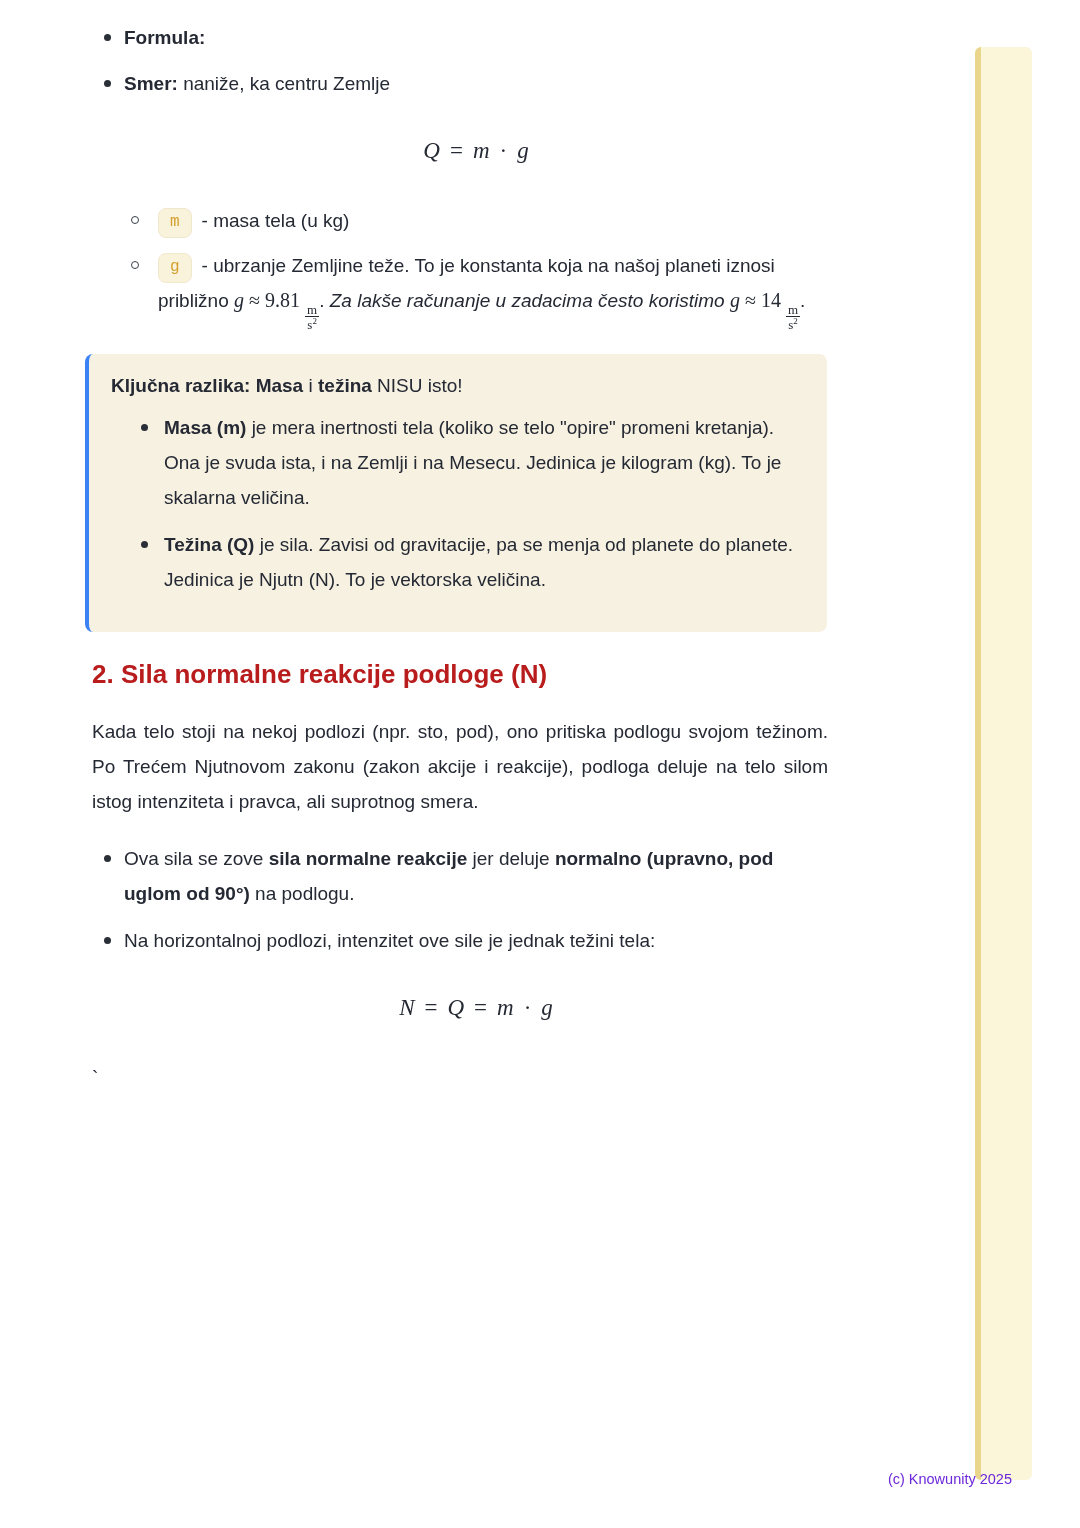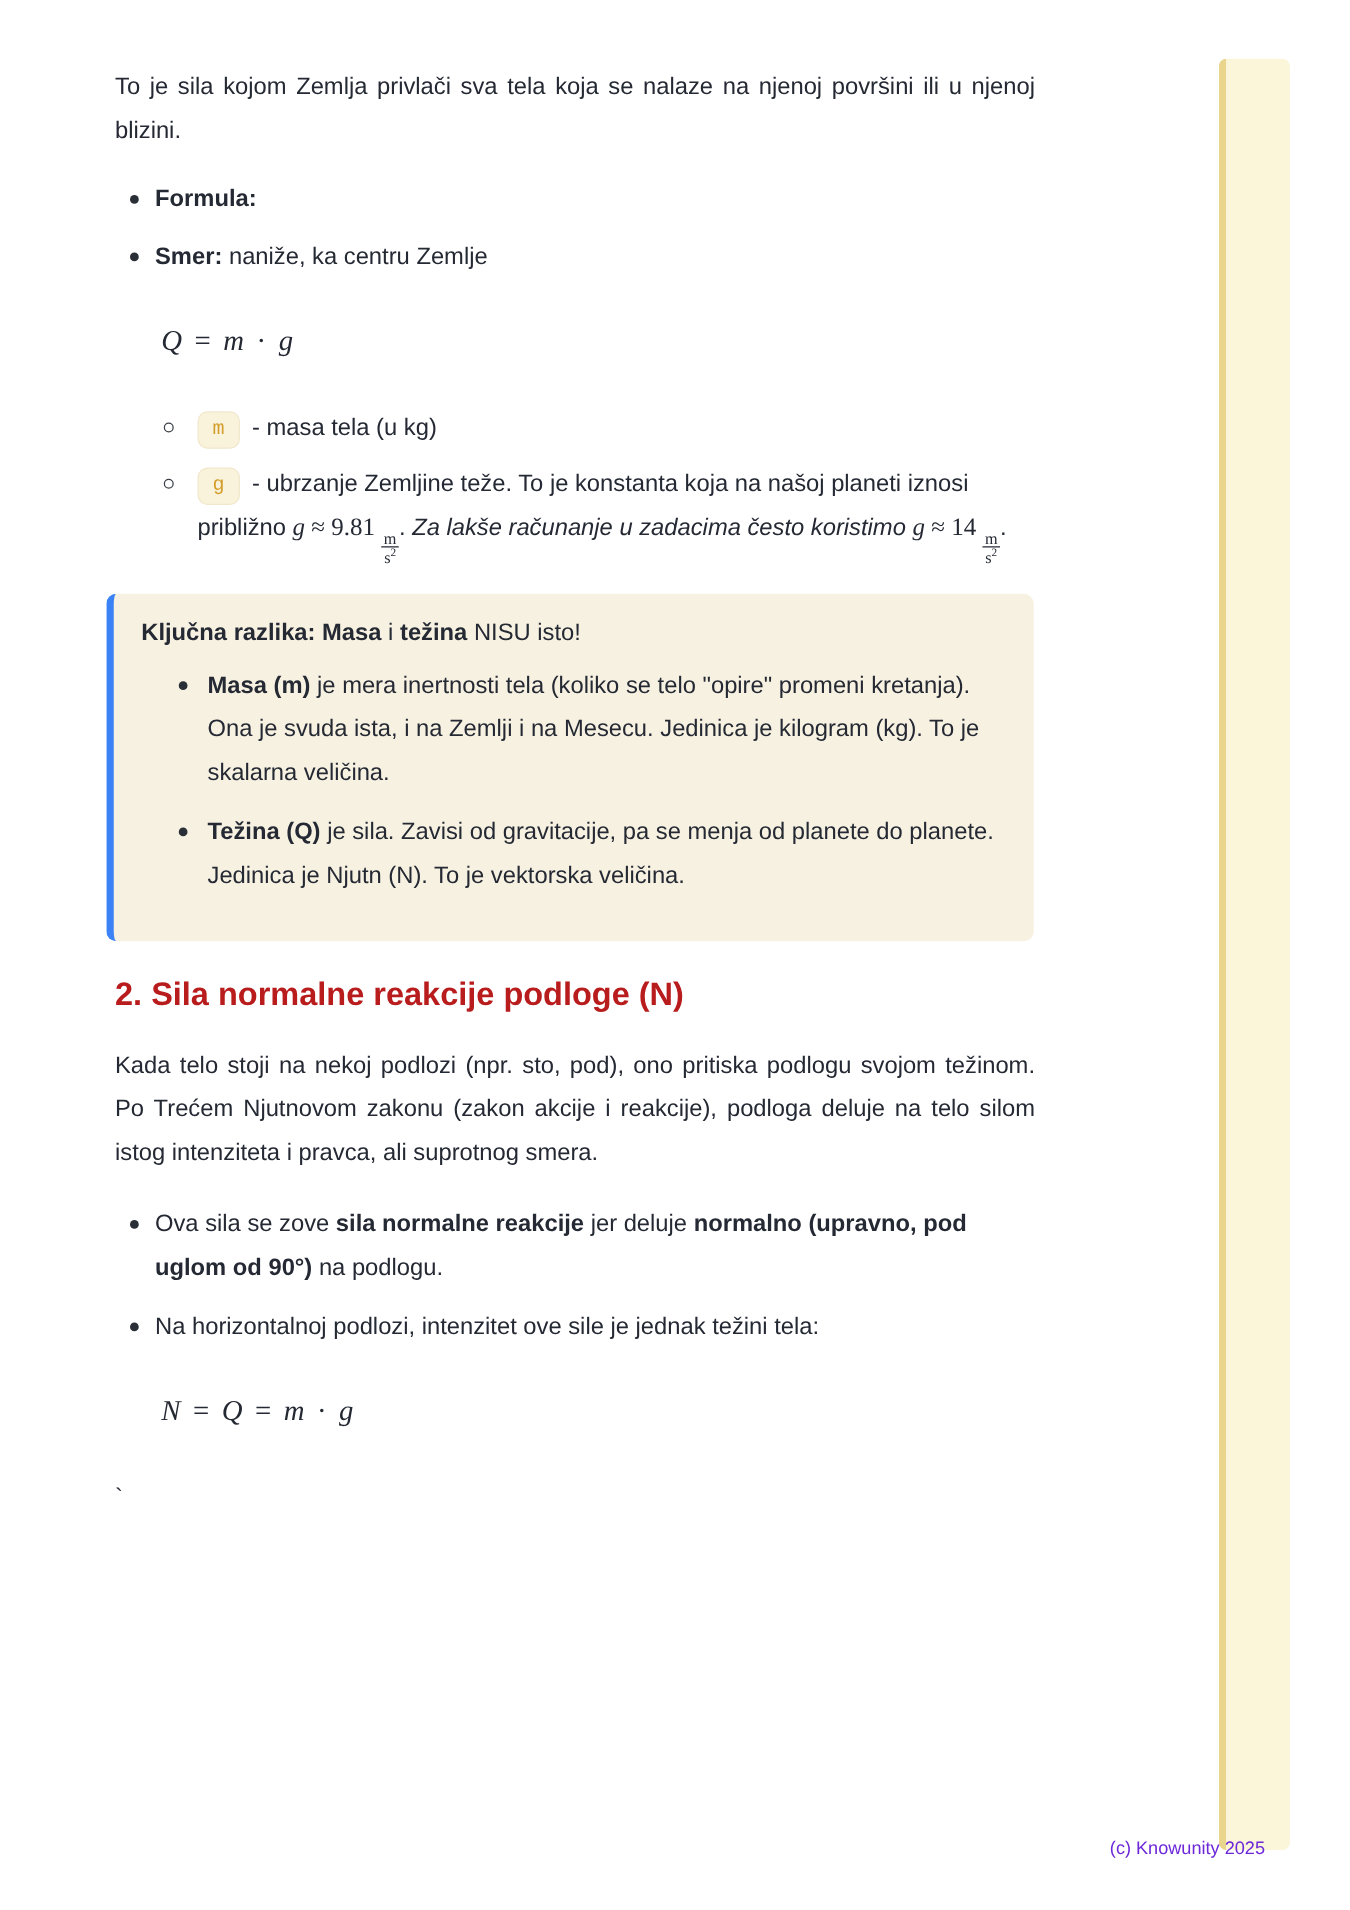--- a/index.html
+++ b/index.html
@@ -20,21 +20,21 @@
   
   .blist{list-style:none;margin:0;padding:0}
   .blist li{position:relative;padding-left:32px;font-size:19px;line-height:35px;margin-bottom:11px}
   .blist li:last-child{margin-bottom:0}
   .blist li::before{content:"";position:absolute;left:12px;top:14px;width:7px;height:7px;border-radius:50%;background:#2a2f37}
   .props{margin-top:20px}
 
   
   .formula{
     font-family:"Liberation Serif",serif;font-size:23px;line-height:38px;
-    text-align:left;padding-left:32px;
+    text-align:center;padding-left:32px;
   }
   .formula .mi{font-style:italic;margin:0 5px}
   .formula .mo{margin:0 5px}
   .f1{margin-top:31px}
   .f2{margin-top:31px}
 
   
   .sublist{list-style:none;margin:33px 0 0 0;padding:0}
   .sublist li{position:relative;padding-left:66px;font-size:19px;line-height:35px;margin-bottom:10px}
   .sublist li:last-child{margin-bottom:0}
@@ -51,21 +51,21 @@
     vertical-align:-7px;font-family:"Liberation Serif",serif;font-style:normal;
     font-size:13px;color:#242933;
   }
   .frac .fnum{padding:0 2px;border-bottom:1.2px solid #242933}
   .frac .fden{padding:0 2px}
   .frac sup{font-size:9px;line-height:1;vertical-align:super}
 
   
   .callout{
     margin-top:23px;margin-left:-7px;width:742px;box-sizing:border-box;
-    background:#F7F1E1;border-left:6px solid #3b82f6;border-radius:8px;
+    background:#F7F1E1;border-left:4px solid #3b82f6;border-radius:8px;
     padding:14px 30px 35px 22px;
   }
   .ctitle{font-size:19px;line-height:35px;margin:0 0 7px 0}
   .cl li{padding-left:53px;margin-bottom:12px}
   .cl li::before{left:30px}
 
   
   .h2{margin:24px 0 0 0;font-size:26px;line-height:36px;font-weight:700;color:#b91c1c}
   .p2{margin-top:22px}
   .ul2{margin-top:22px}
@@ -80,21 +80,20 @@
   strong{font-weight:700}
   em{}
 </style>
 </head>
 <body>
 
 <div class="stripe"></div>
 
 <div class="content">
 
-  <p class="para just intro">To je sila kojom Zemlja privlači sva tela koja se nalaze na njenoj površini ili u njenoj blizini.</p>
 
   <ul class="blist props">
     <li><strong>Formula:</strong><span></span></li>
     <li><strong>Smer:</strong><span> naniže, ka centru Zemlje</span></li>
   </ul>
 
   <div class="formula f1">
     <span class="mi">Q</span><span class="mo">=</span><span class="mi">m</span><span class="mo">·</span><span class="mi">g</span>
   </div>
 

